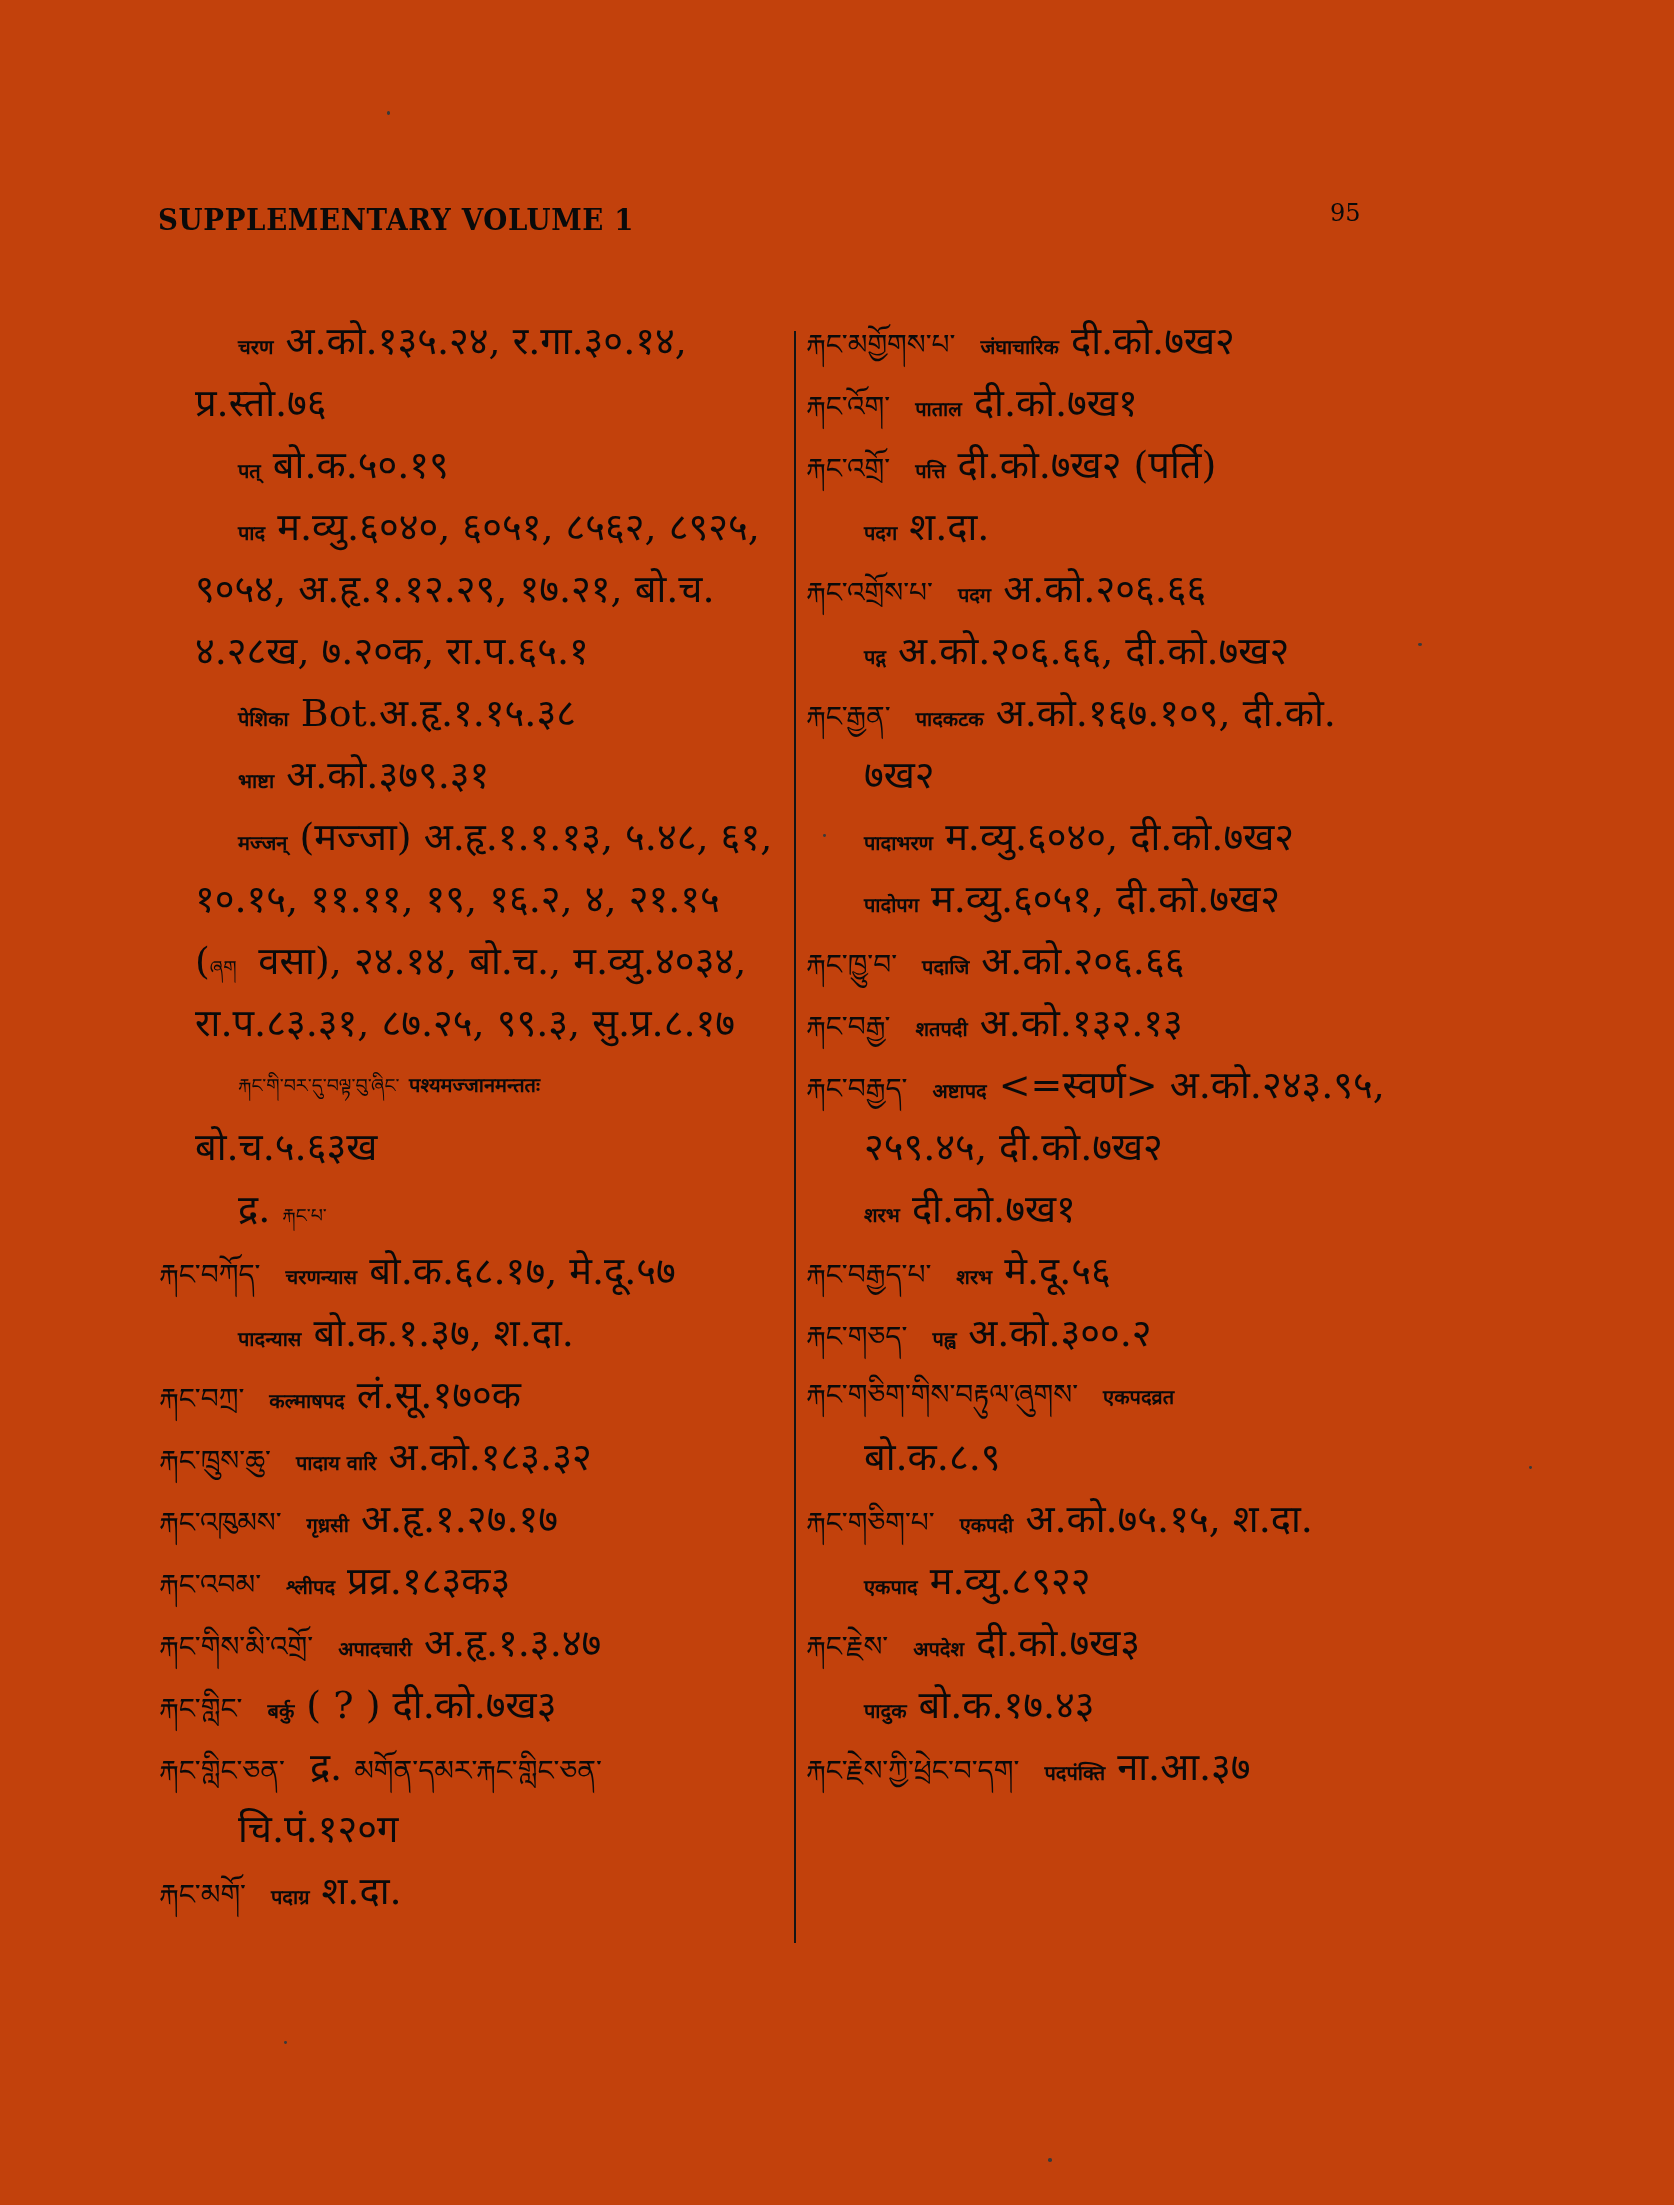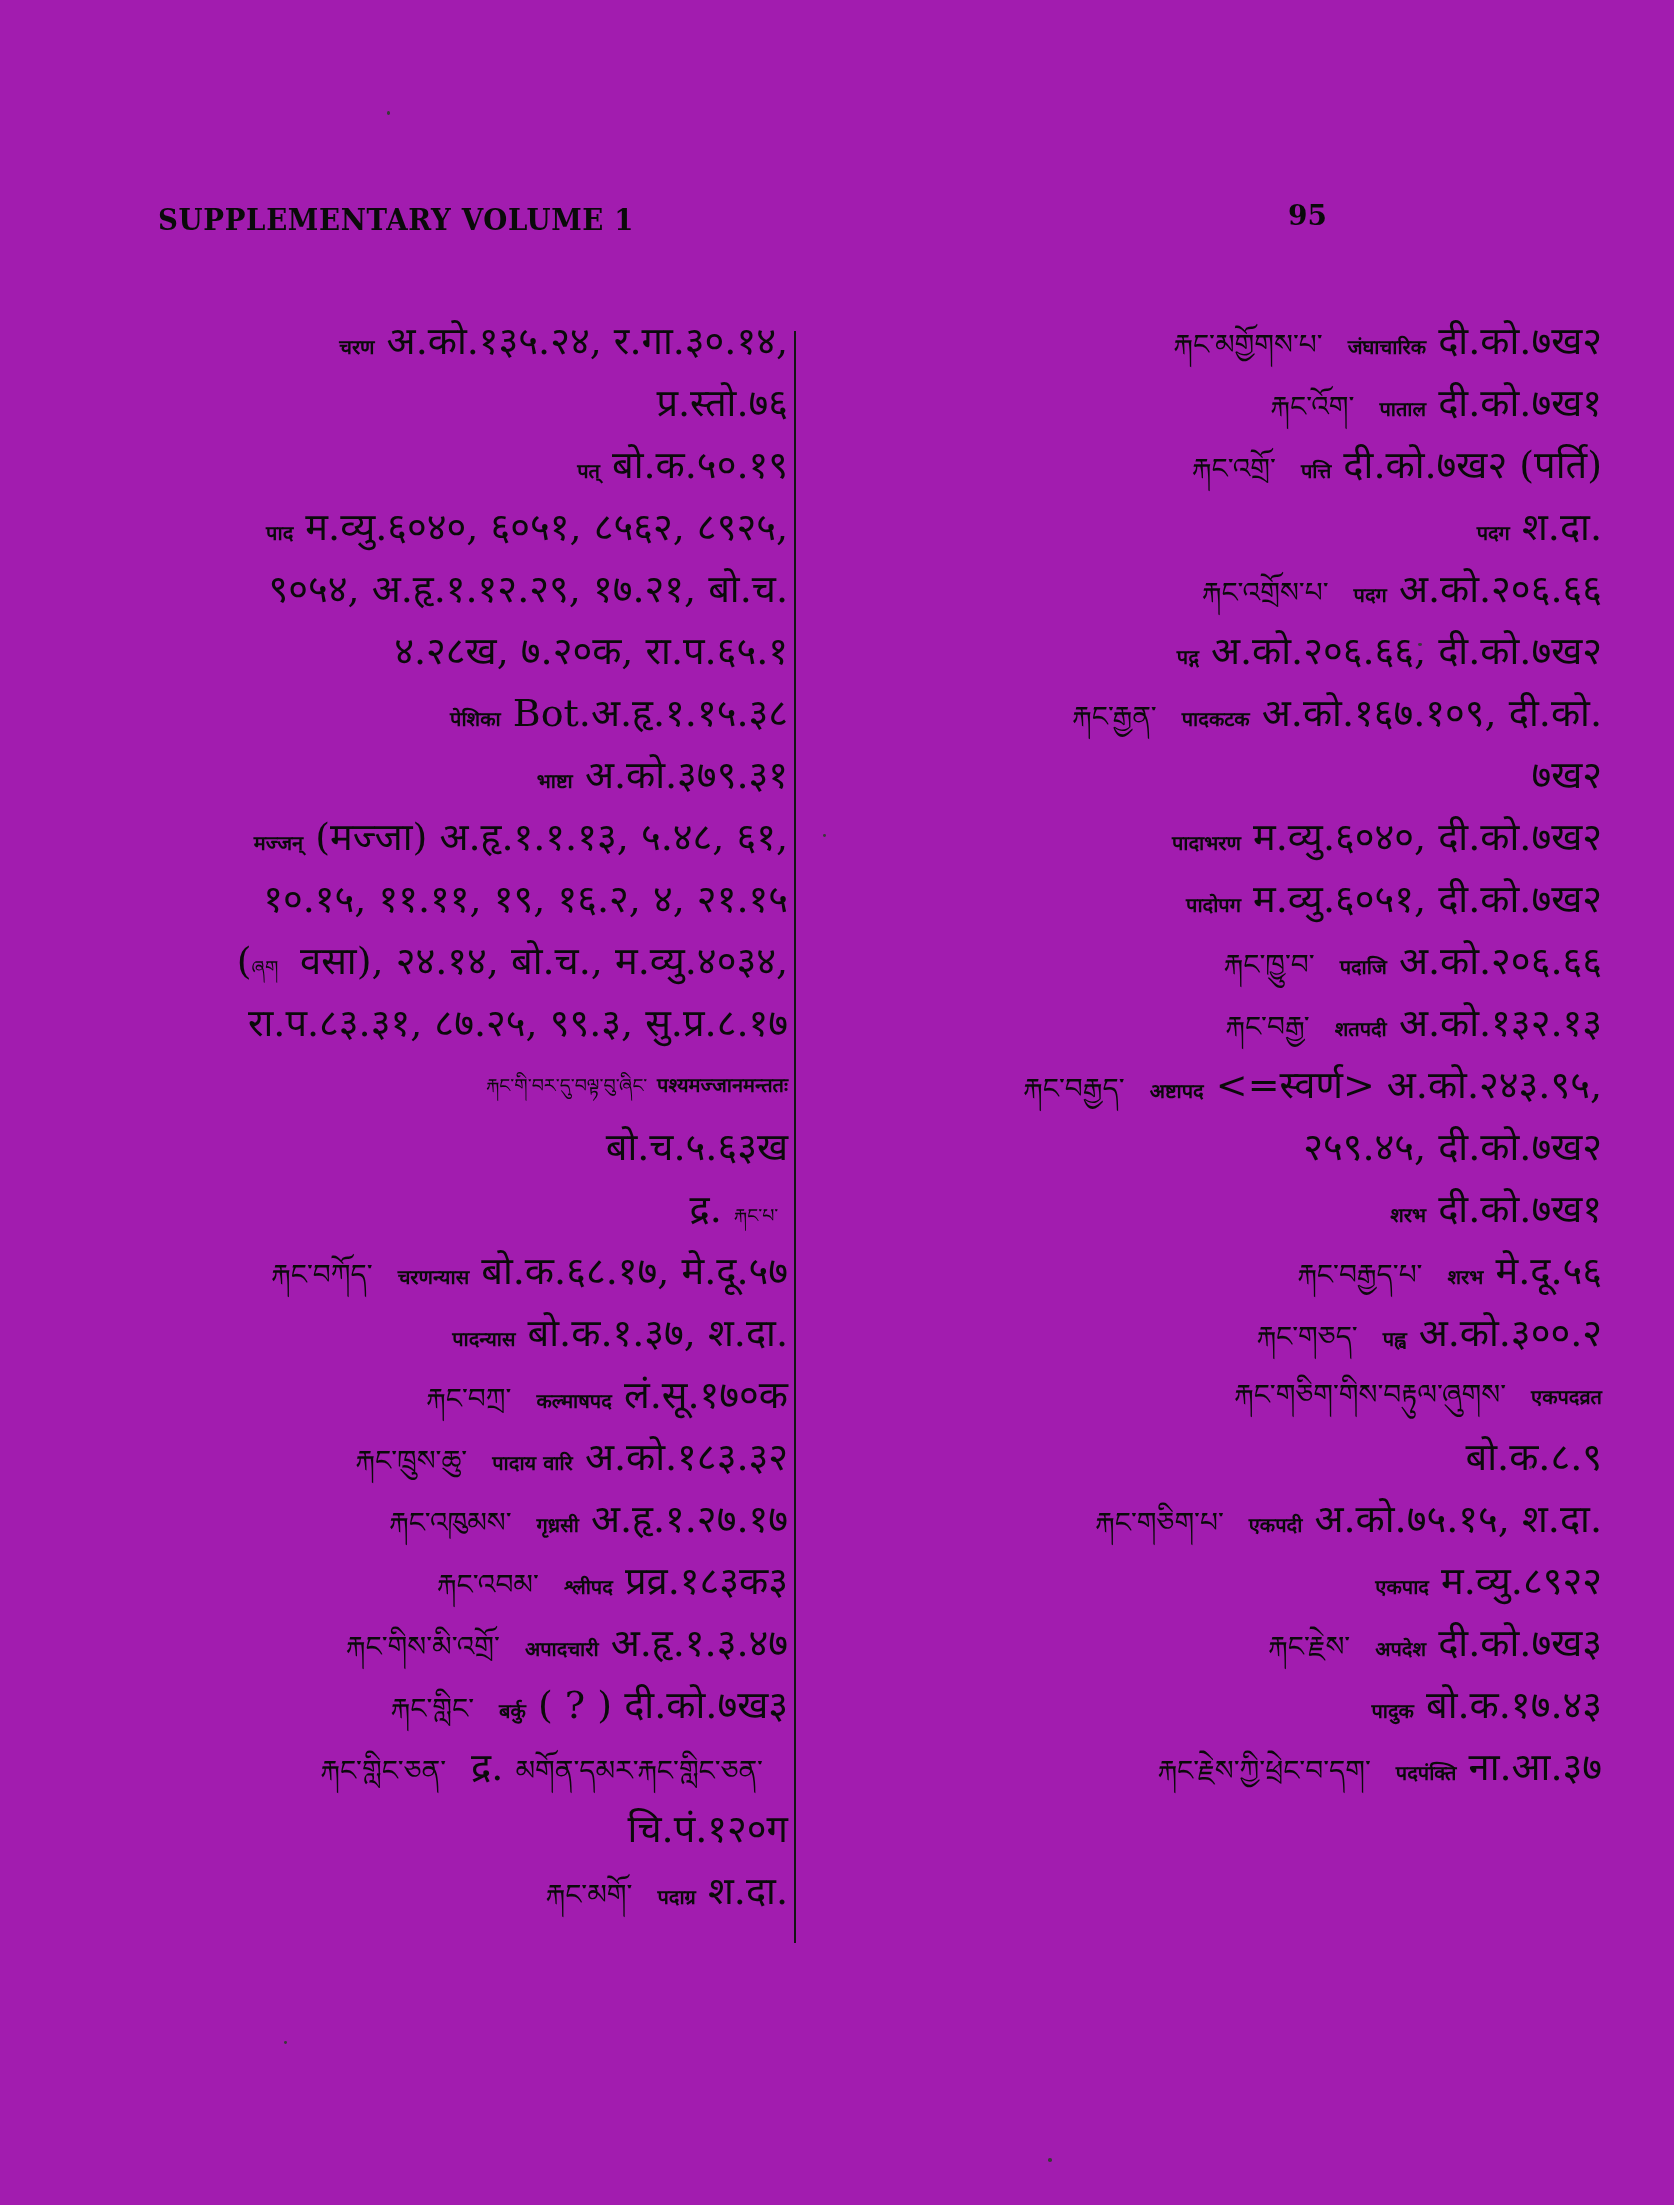--- a/index.html
+++ b/index.html
@@ -6,33 +6,32 @@
   body {
     width: 1675px; height: 2205px;
     background: #ffffff;
     color: #0a0a0a;
     font-family: "DejaVu Serif", "Liberation Serif", serif;
     position: relative;
     overflow: hidden;
   }
   .page {
     position: absolute; inset: 0;
-    background: #a21caf;
-    text-align: right;
+    background: #c2410c;
   }
   
   .running-head-title {
     position: absolute; left: 158px; top: 202px;
     font-size: 30px; font-weight: 700; letter-spacing: 0.7px;
     transform: scaleX(0.92); transform-origin: left center;
     white-space: nowrap;
   }
   .running-head-page {
-    position: absolute; left: 1288px; top: 199px;
-    font-size: 28px; font-weight: 700;
+    position: absolute; left: 1330px; top: 199px;
+    font-size: 24px; font-weight: 400;
   }
   
   .col {
     position: absolute; top: 310px;
   }
   .col-left  { left: 159px;  width: 629px; }
   .col-right { left: 806px; width: 796px; }
   .line {
     height: 62px; line-height: 62px;
     white-space: nowrap;

